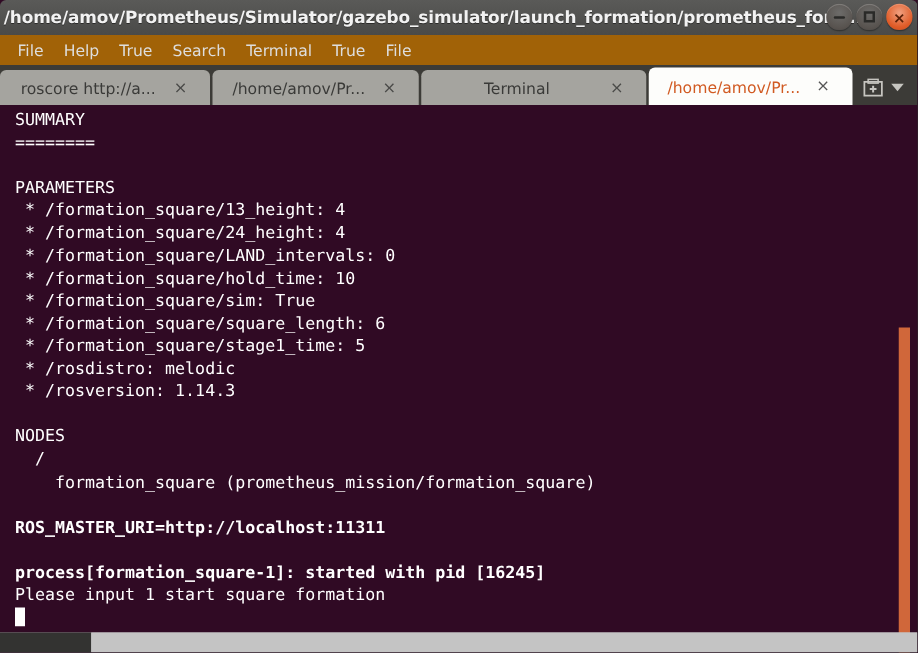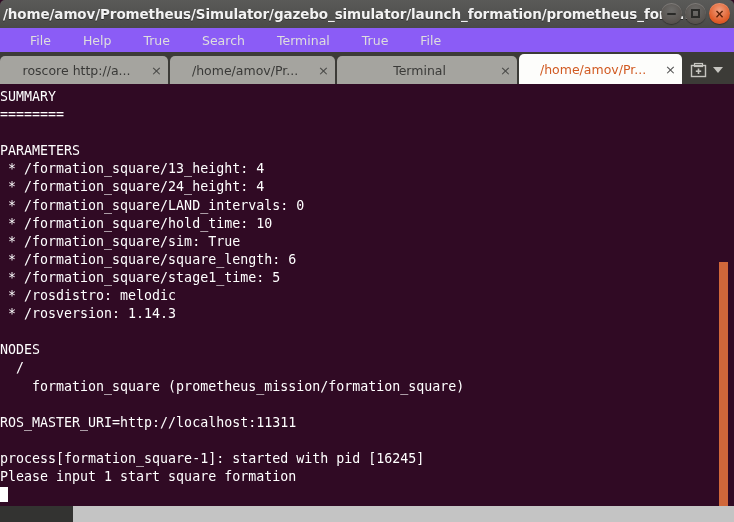--- a/index.html
+++ b/index.html
@@ -87,25 +87,25 @@
   .maxsq {
     width: 9px;
     height: 9px;
     border: 2px solid #2a2a28;
     box-sizing: border-box;
   }
 
   
   .menubar {
     height: 24px;
-    background: #8b5cf6;
-    display: flex;
-    align-items: center;
-    padding-left: 22px;
-    gap: 16px;
+    background: #a16207;
+    display: flex;
+    align-items: center;
+    padding-left: 6px;
+    gap: 0px;
   }
   .menu-item {
     font-size: 12.5px;
     color: #dedede;
     padding: 2px 8px;
     cursor: pointer;
     white-space: nowrap;
   }
 
   
@@ -121,21 +121,21 @@
     display: flex;
     align-items: center;
     justify-content: center;
     background: #a5a49f;
     border-top-left-radius: 5px;
     border-top-right-radius: 5px;
     margin-right: 2px;
     position: relative;
     cursor: pointer;
     box-sizing: border-box;
-    padding: 0 6px 0 10px;
+    padding: 0 18px 0 10px;
   }
   .tab .tab-label {
     font-size: 12.5px;
     color: #3a3a38;
     white-space: nowrap;
     overflow: hidden;
     text-overflow: ellipsis;
     flex: 1 1 auto;
     text-align: center;
   }
@@ -191,25 +191,25 @@
     height: 422px;
     background: #300a24;
     overflow: hidden;
   }
   .term-text {
     font-family: "DejaVu Sans Mono", monospace;
     font-size: 13.3px;
     line-height: 18.1px;
     color: #ffffff;
     white-space: pre;
-    padding: 4px 0 0 0;
+    padding: 4px 0 0 12px;
     margin: 0;
   }
   .term-line { height: 18.1px; }
-  .term-line.bold { font-weight: normal; }
+  .term-line.bold { font-weight: bold; }
   .cursor {
     display: inline-block;
     width: 8px;
     height: 15px;
     background: #ffffff;
     vertical-align: -3px;
   }
 
   
   .term-scrollbar-track {

